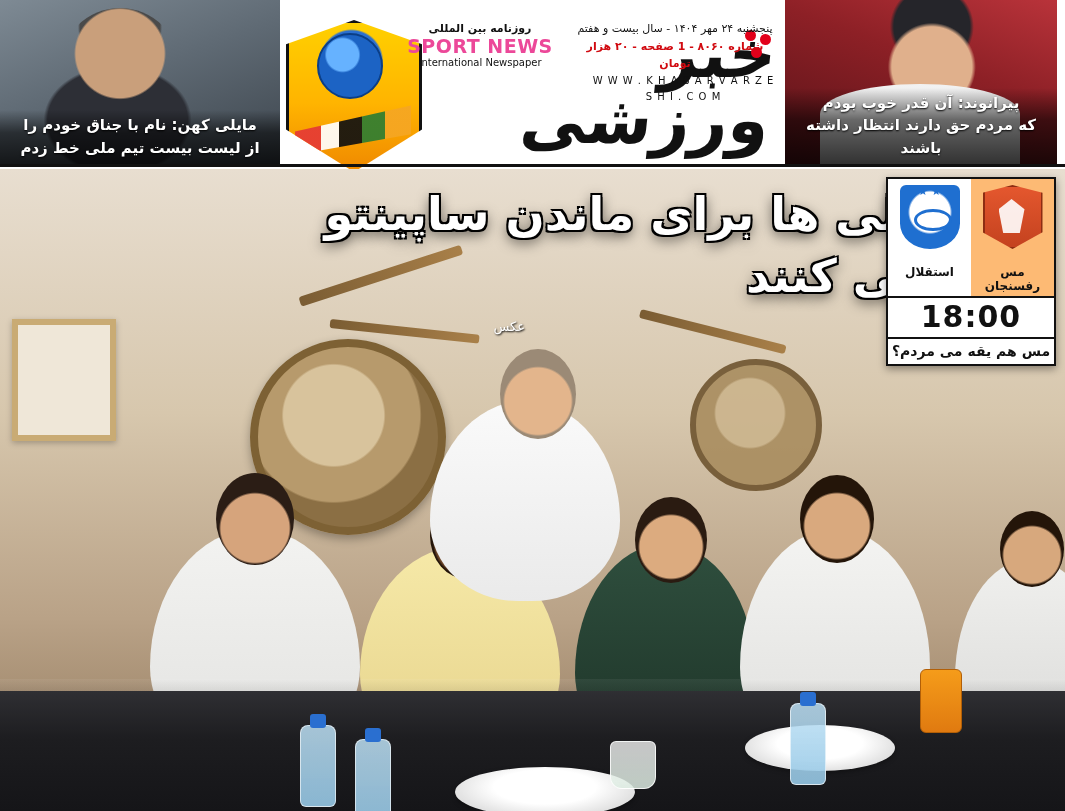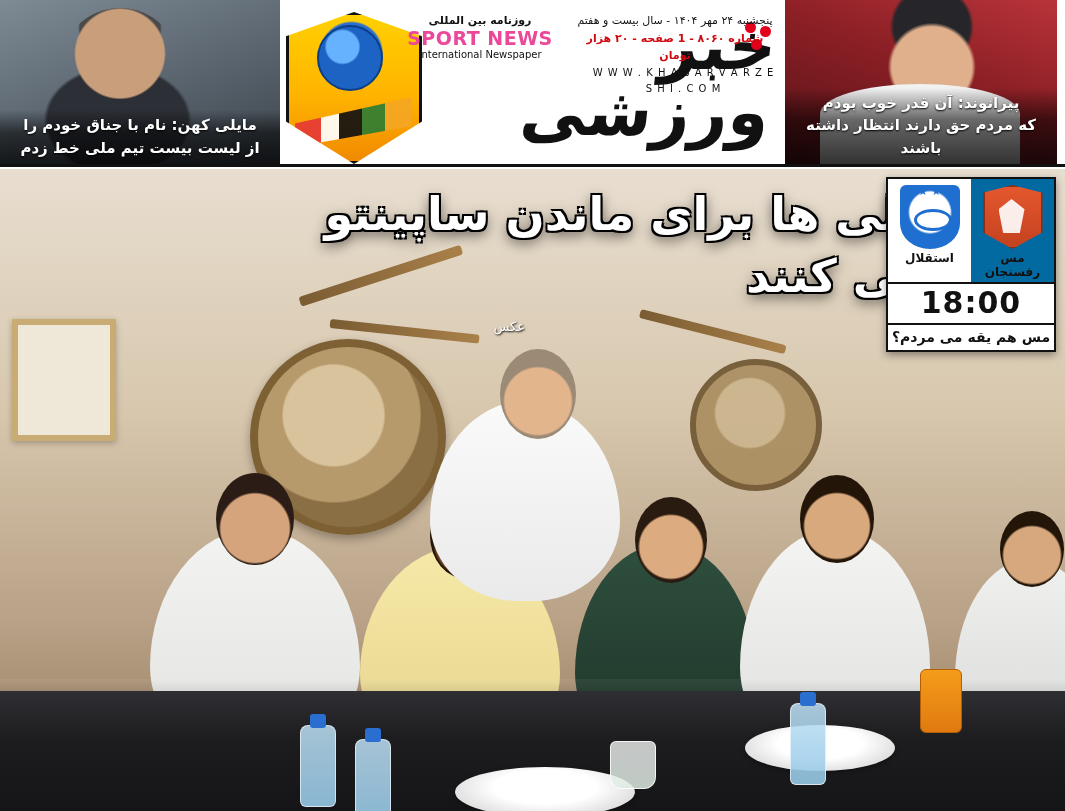--- a/index.html
+++ b/index.html
@@ -84,21 +84,21 @@
     text-align: center;
     direction: rtl;
     text-shadow: 0 1px 2px #000;
   }
   .head-caption .l2 { display: block; }
 
   
   .head-center {
     position: absolute;
     left: 280px;
-    top: 8px;
+    top: 16px;
     width: 505px;
     height: 167px;
   }
   .logo-title {
     position: absolute;
     right: 12px;
     top: 6px;
     width: 320px;
     text-align: right;
     color: #111;
@@ -342,21 +342,21 @@
   .mb-teams {
     display: flex;
     flex-direction: row;
   }
   .mb-team {
     width: 50%;
     padding: 6px 0 3px;
     text-align: center;
     direction: rtl;
   }
-  .mb-team.home { background: #0369a1; }
+  .mb-team.home { background: #fdba74; }
   .mb-crest {
     width: 56px; height: 60px;
     margin: 0 auto;
     position: relative;
   }
   .crest-mes {
     background: linear-gradient(180deg, #e4572e 0%, #c4421f 100%);
     clip-path: polygon(50% 0, 100% 12%, 100% 74%, 50% 100%, 0 74%, 0 12%);
     border: 2px solid #8e2d12;
   }
@@ -387,21 +387,21 @@
     position: absolute;
     left: 12px; top: 22px;
     width: 32px; height: 16px;
     border: 3px solid #1f6fd0;
     border-radius: 50%;
   }
   .mb-name {
     font-size: 12px;
     font-weight: bold;
     color: #111;
-    margin-top: 2px;
+    margin-top: 16px;
     direction: rtl;
     text-align: center;
   }
   .mb-time {
     background: #ffffff;
     border-top: 2px solid #111;
     border-bottom: 2px solid #111;
     text-align: center;
     font-size: 30px;
     font-weight: bold;

